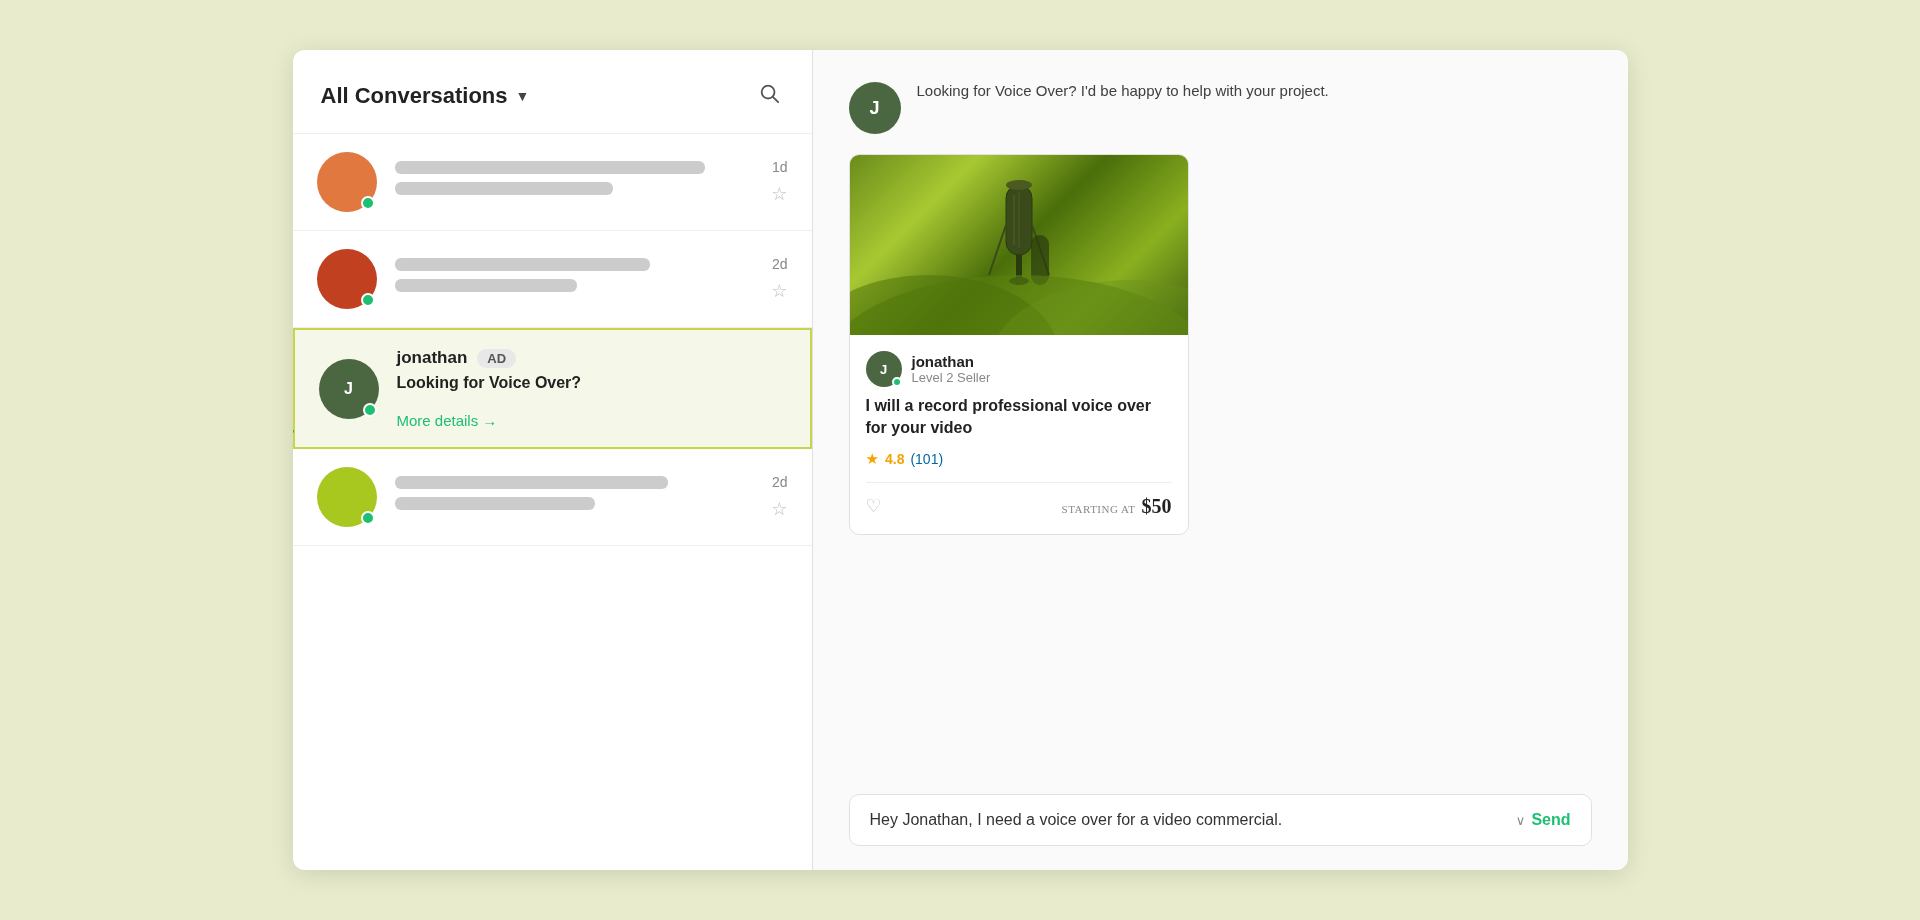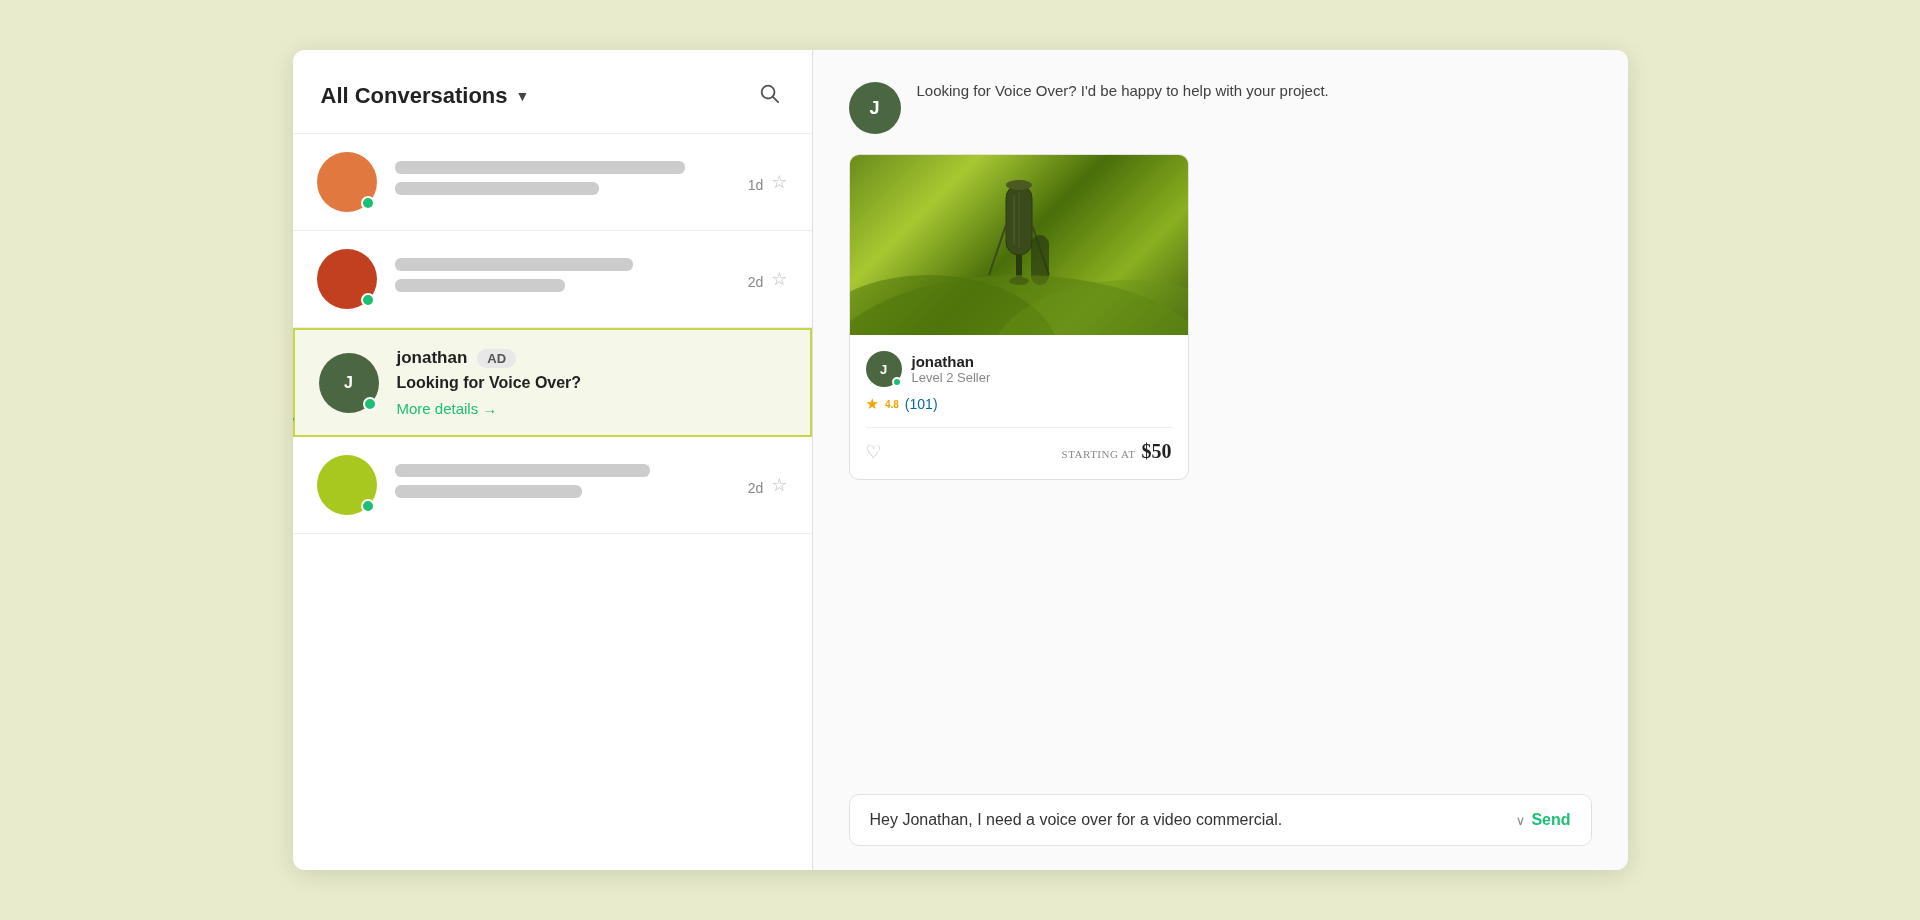--- a/index.html
+++ b/index.html
@@ -125,21 +125,21 @@
       border-radius: 12px;
       padding: 2px 10px;
       font-size: 13px;
       font-weight: 600;
       color: #555;
     }
     .conv-preview {
       font-size: 16px;
       font-weight: 600;
       color: #222;
-      margin-bottom: 8px;
+      margin-bottom: 20px;
       white-space: nowrap;
       overflow: hidden;
       text-overflow: ellipsis;
     }
     .conv-more {
       font-size: 15px;
       color: #1dbf73;
       font-weight: 500;
     }
     .conv-placeholder-line {
@@ -149,21 +149,21 @@
       margin-bottom: 8px;
     }
     .conv-placeholder-line.short {
       width: 60%;
     }
     .conv-placeholder-line.long {
       width: 85%;
     }
     .conv-meta {
       display: flex;
-      flex-direction: row;
+      flex-direction: column;
       align-items: flex-end;
       gap: 8px;
       margin-left: 12px;
     }
     .conv-time {
       font-size: 14px;
       color: #888;
     }
     .star-icon {
       font-size: 18px;
@@ -300,21 +300,21 @@
       display: flex;
       align-items: center;
       gap: 6px;
       margin-bottom: 14px;
     }
     .star-yellow {
       color: #f4a400;
       font-size: 15px;
     }
     .rating-value {
-      font-size: 10px;
+      font-size: 14px;
       font-weight: 700;
       color: #f4a400;
     }
     .rating-count {
       font-size: 14px;
       color: #0369a1;
     }
     .gig-footer {
       display: flex;
       align-items: center;
@@ -515,20 +515,21 @@
         <div class="gig-seller-row">
           <div class="gig-seller-avatar">
             J
             <div class="gig-seller-dot"></div>
           </div>
           <div class="gig-seller-info">
             <div class="gig-seller-name">jonathan</div>
             <div class="gig-seller-level">Level 2 Seller</div>
           </div>
         </div>
+        <div class="gig-title">I will a record professional voice over for your video</div>
         <div class="gig-rating-row">
           <span class="star-yellow">★</span>
           <span class="rating-value">4.8</span>
           <span class="rating-count">(101)</span>
         </div>
         <div class="gig-footer">
           <span class="heart-icon">♡</span>
           <div class="price-area">
             <span class="starting-at-label">STARTING AT</span>
             <span class="price-value">$50</span>

